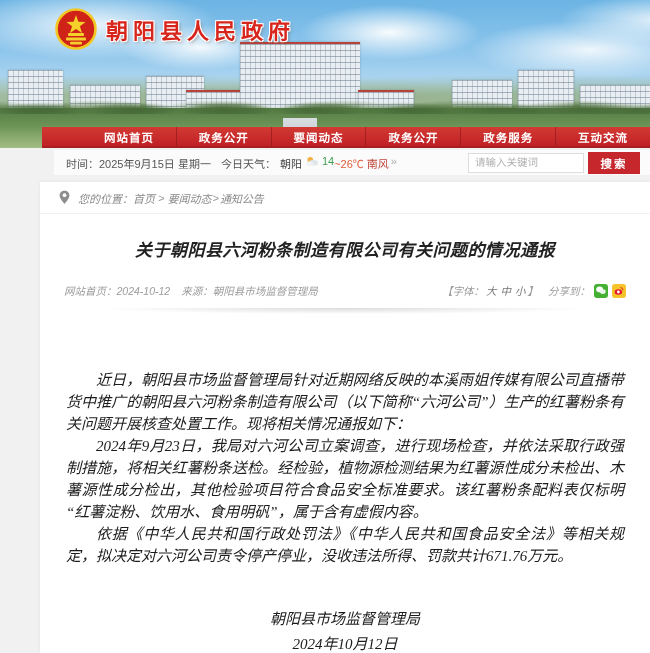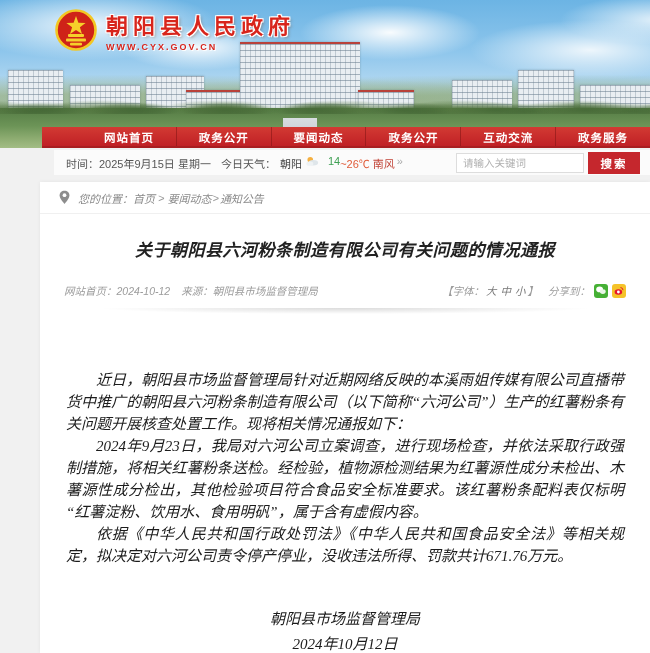--- a/index.html
+++ b/index.html
@@ -65,27 +65,27 @@
   .nav-item { flex:1; display:flex; align-items:center; justify-content:center;
     color:#fff; font-size:11.5px; font-weight:bold; letter-spacing:1px; cursor:pointer; position:relative; }
   .nav-item + .nav-item { border-left:1px solid rgba(130,20,20,.55); }
 
   
   .infobar { position:absolute; left:54px; right:0; top:150px; height:25px;
     background:#fbfbfb; display:flex; align-items:center; font-size:11px; color:#555; z-index:5; }
   .infobar .time-group { margin-left:12px; white-space:nowrap; }
   .weather-group { display:flex; margin-left:10px; white-space:nowrap; cursor:pointer; }
   .weather-icon { width:14px; height:12px; margin:0 3px; display:inline-block; }
-  .t-low { color:#3fa054; margin-left:6px; }
+  .t-low { color:#3fa054; margin-left:0; }
   .t-high { color:#e05c3a; }
   .wind { color:#c2463a; margin-left:3px; }
   .more-arrow { color:#aaa; margin-left:2px; }
   .search-group { margin-left:auto; margin-right:10px; display:flex; align-items:center; }
-  .search-input { width:128px; height:20px; border:1px solid #ddd; background:#fff;
-    font-size:10.5px; padding:0 6px; color:#333; outline:none; font-family:Liberation Sans, sans-serif; }
+  .search-input { width:116px; height:20px; border:1px solid #ddd; background:#fff;
+    font-size:10.5px; padding:0 6px; color:#333; outline:none; font-family:Liberation Serif, serif; }
   .search-input::placeholder { color:#b0b0b0; }
   .search-btn { width:52px; height:22px; margin-left:4px; border:none; background:#c5272d;
     color:#fff; font-size:11.5px; font-weight:bold; letter-spacing:2px; cursor:pointer; font-family:"Liberation Sans",sans-serif; }
 
   
   .card { position:absolute; left:40px; right:0; top:182px; bottom:0;
     background:#fff; box-shadow:0 0 4px rgba(0,0,0,.06);font-style:italic; }
   .breadcrumb-row { height:32px; display:flex; align-items:center; padding-left:18px;
     border-bottom:1px solid #f0f0f0; font-size:11px; color:#8a8a8a; }
   .breadcrumb-row .crumb { color:#8a8a8a; cursor:pointer; }
@@ -133,32 +133,31 @@
   <div class="site-logo">
     <svg width="42" height="42" viewBox="0 0 42 42">
       <circle cx="21" cy="21" r="19.5" fill="#cf2318" stroke="#f3c723" stroke-width="2.6"></circle>
       <polygon fill="#f6d02a" points="21,7 23.4,13.8 30.6,13.9 24.9,18.2 27,25.1 21,21 15,25.1 17.1,18.2 11.4,13.9 18.6,13.8"></polygon>
       <rect x="13" y="25" width="16" height="3" rx="1" fill="#f6d02a"></rect>
       <rect x="11" y="29.5" width="20" height="3" rx="1" fill="#f6d02a"></rect>
       <rect x="15" y="33.8" width="12" height="2.6" rx="1" fill="#f6d02a"></rect>
     </svg>
     <div class="logo-text-wrap">
       <div class="site-name">朝阳县人民政府</div>
-      <div class="site-url">WWW.CYX.GOV.CN</div>
     </div>
   </div>
 </div>
 
 <nav class="nav" id="main-nav">
     <div class="nav-item">网站首页</div>
     <div class="nav-item">政务公开</div>
     <div class="nav-item">要闻动态</div>
     <div class="nav-item">政务公开</div>
+    <div class="nav-item">政务服务</div>
     <div class="nav-item">互动交流</div>
-    <div class="nav-item">政务服务</div>
   </nav>
 
 <div class="infobar">
   <span class="time-group"><span>时间：</span><span>2025年9月15日 星期一</span></span>
   <span class="weather-group">
     <span style="margin-right:4px;">今日天气：</span>
     <span style="color:#444;">朝阳</span>
     <svg class="weather-icon" viewBox="0 0 16 13">
       <circle cx="6" cy="5" r="3.2" fill="#f5b041"></circle>
       <ellipse cx="9.5" cy="8.5" rx="5.5" ry="3.2" fill="#dfe6ea"></ellipse>

